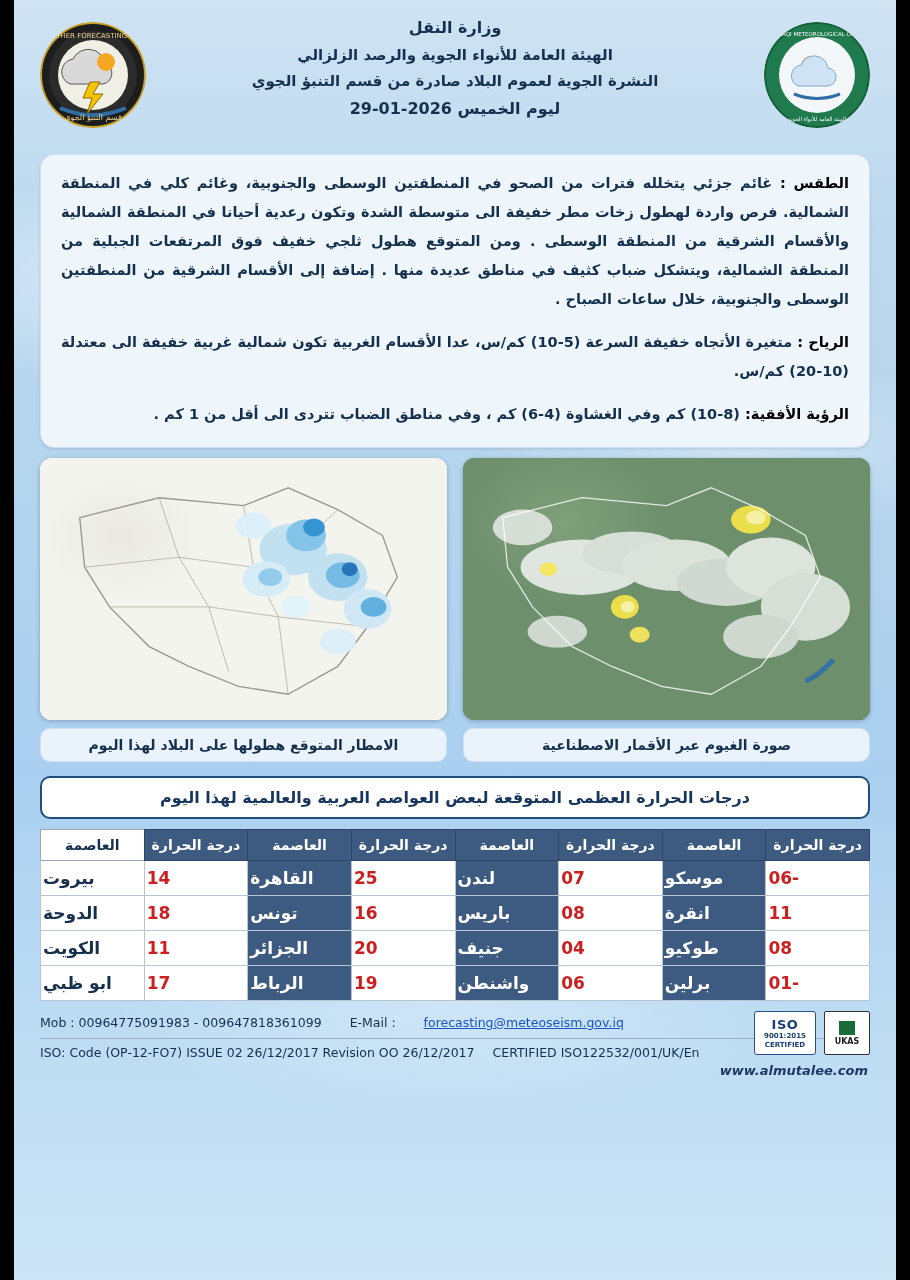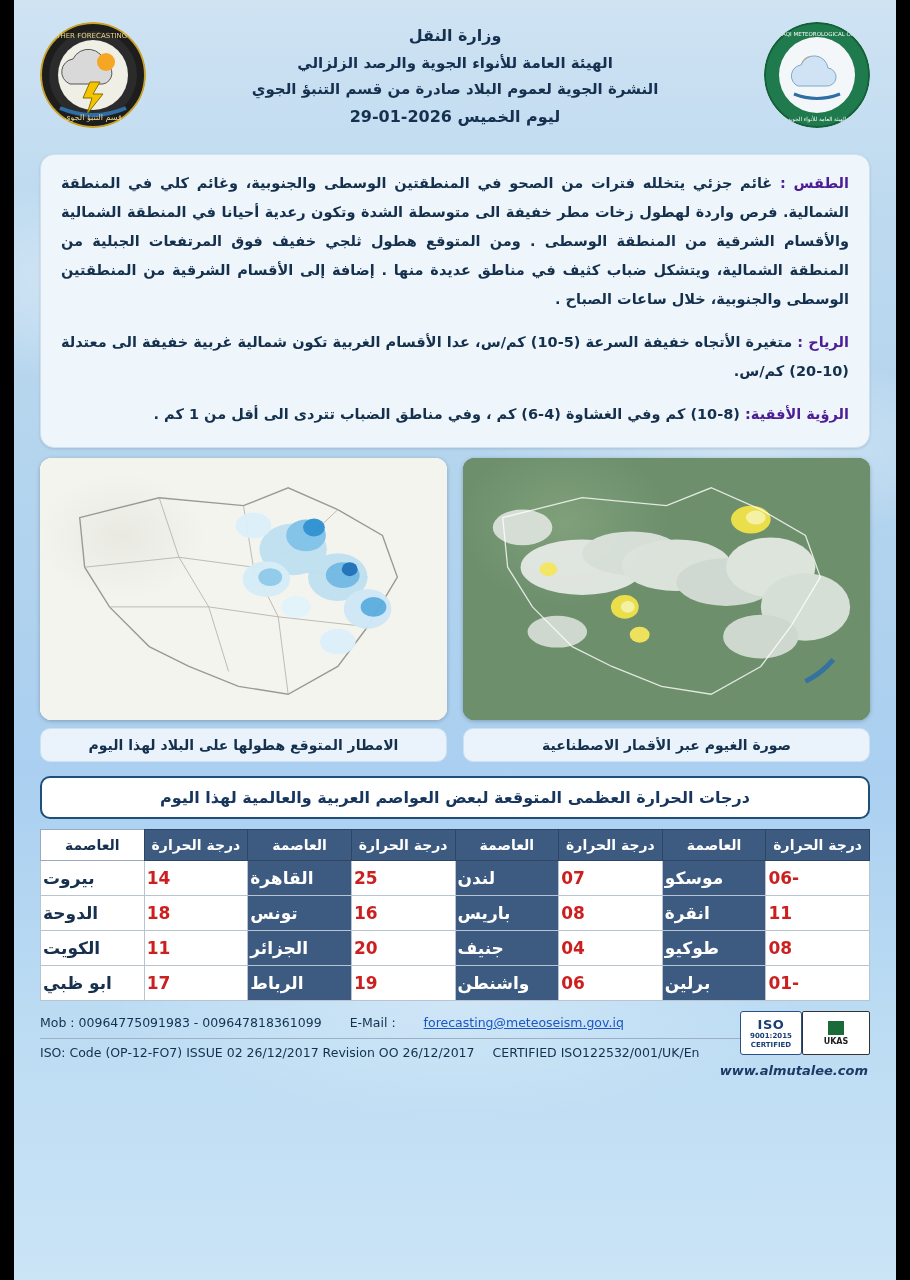--- a/index.html
+++ b/index.html
@@ -33,21 +33,21 @@
   .content { position:absolute; left:14px; right:14px; top:0; bottom:0; }
 
   
   .header {
     position:relative;
     height:148px;
     padding-top:14px;
     text-align:center;
   }
   .header .titles {
-    margin:8px auto;
+    margin:0 auto;
     width:560px;
     color:#15314f;
     line-height:1.75;
   }
   .header .titles div { font-weight:bold; }
   .t1 { font-size:16px; }
   .t2 { font-size:15px; }
   .t3 { font-size:15px; }
   .t4 { font-size:16px; direction:rtl; }
 
@@ -69,21 +69,21 @@
   }
   .para {
     font-size:14.5px;
     line-height:2.0;
     color:#14304d;
     text-align:justify;
     font-weight:bold;
     margin:0 0 14px 0;
   }
   .para:last-child { margin-bottom:2px; }
-  .lbl { color:#4c1d95; }
+  .lbl { color:#000000; }
 
   
   .maps {
     display:flex;
     gap:16px;
     margin:10px 26px 0 26px;
   }
   .map-col { flex:1; }
   .map-img {
     height:262px;
@@ -173,32 +173,32 @@
     margin:12px 26px 0 26px;
     position:relative;
     color:#12304f;
     font-size:12.5px;
     direction:ltr;
     text-align:left;
   }
   .footer .line1 { display:flex; align-items:center; gap:28px; padding:2px 0 4px 0; }
   .footer .line2 { display:flex; align-items:center; gap:18px; padding:2px 0; }
   .footer a { color:#1a56c4; text-decoration:underline; }
-  .badges { position:absolute; right:0; top:-2px; display:flex; align-items:center; }
+  .badges { position:absolute; right:0; top:-2px; display:flex; gap:8px; align-items:center; }
   .iso-badge {
     width:62px; height:44px;
     border:1px solid #2b4f86;
     background:#fff;
     display:flex; flex-direction:column; align-items:center; justify-content:center;
     border-radius:3px;
     color:#1c3f73; font-size:7px; line-height:1.2; font-weight:bold;
   }
   .iso-badge .big { font-size:13px; letter-spacing:.5px; }
   .ukas-badge {
-    width:68px; height:44px; border:1px solid #333; background:#fff;
+    width:46px; height:44px; border:1px solid #333; background:#fff;
     display:flex; flex-direction:column; align-items:center; justify-content:center;
     font-size:8px; color:#222; font-weight:bold; border-radius:2px;
   }
   .ukas-badge .sq { width:16px; height:14px; background:#1b6b3a; margin-bottom:2px; }
   .watermark {
     position:absolute; right:2px; bottom:-16px;
     font-size:13px; font-weight:bold; color:#1b3a66; font-style:italic;
     direction:ltr;
   }
   .footer-rule { border-top:1px solid #9bb0c6; margin:4px 0; }

